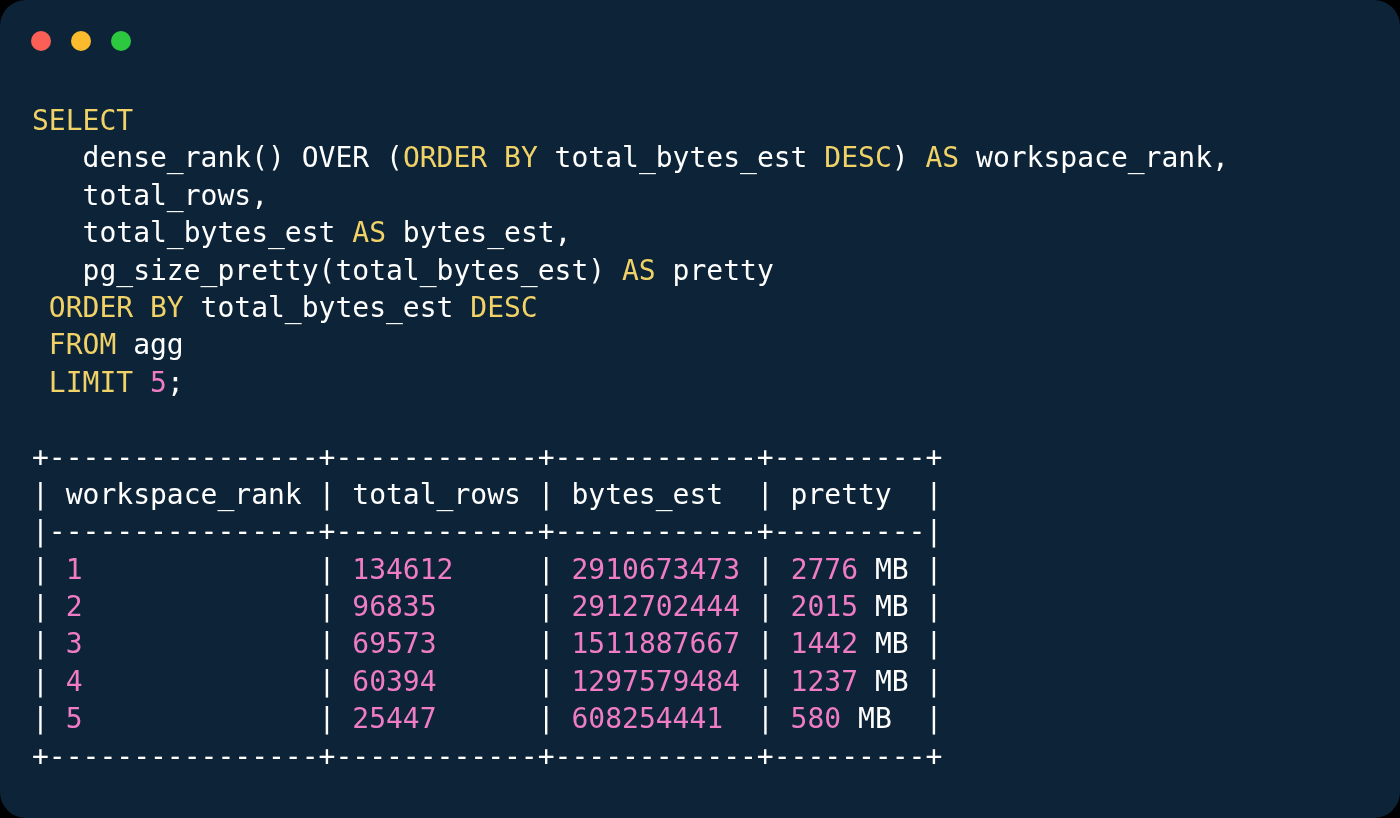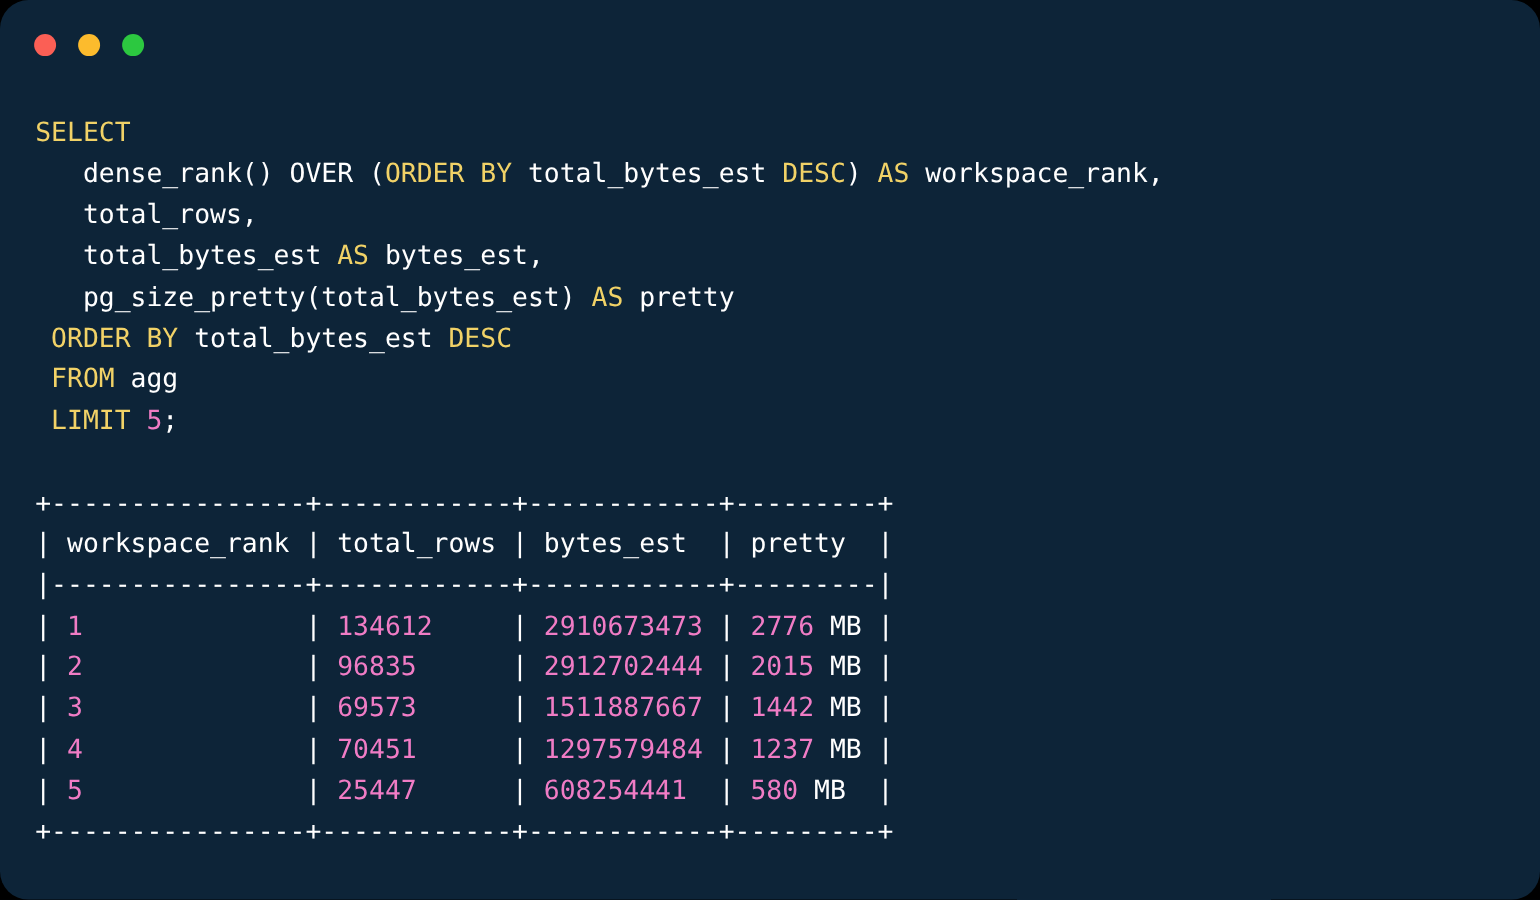--- a/index.html
+++ b/index.html
@@ -29,21 +29,21 @@
     display: inline-block;
   }
   .light.red    { background: #fb5f55; }
   .light.yellow { background: #fcbb2d; }
   .light.green  { background: #2cc840; }
 
   .content {
     position: absolute;
     left: 32px;
     top: 102px;
-    font-size: 24px;
+    font-size: 28px;
     line-height: 37.4px;
     color: #e6eaee;
   }
   .line {
     white-space: pre;
     height: 37.4px;
   }
   .k { color: #f1d267; }   
   .p { color: #ffffff; }   
   .n { color: #f07cc5; }   
@@ -84,20 +84,20 @@
     <div class="line"><span class="p">| workspace_rank | total_rows | bytes_est  | pretty  |</span></div>
 
     <div class="line"><span class="p">|----------------+------------+------------+---------|</span></div>
 
     <div class="line"><span class="p">| </span><span class="n">1</span><span class="p">              | </span><span class="n">134612</span><span class="p">     | </span><span class="n">2910673473</span><span class="p"> | </span><span class="n">2776</span><span class="p"> MB |</span></div>
 
     <div class="line"><span class="p">| </span><span class="n">2</span><span class="p">              | </span><span class="n">96835</span><span class="p">      | </span><span class="n">2912702444</span><span class="p"> | </span><span class="n">2015</span><span class="p"> MB |</span></div>
 
     <div class="line"><span class="p">| </span><span class="n">3</span><span class="p">              | </span><span class="n">69573</span><span class="p">      | </span><span class="n">1511887667</span><span class="p"> | </span><span class="n">1442</span><span class="p"> MB |</span></div>
 
-    <div class="line"><span class="p">| </span><span class="n">4</span><span class="p">              | </span><span class="n">70451</span><span class="p">      | </span><span class="n">1297579484</span><span class="p"> | </span><span class="n">1237</span><span class="p"> MB |</span></div>
+    <div class="line"><span class="p">| </span><span class="n">4</span><span class="p">              | </span><span class="n">60394</span><span class="p">      | </span><span class="n">1297579484</span><span class="p"> | </span><span class="n">1237</span><span class="p"> MB |</span></div>
 
     <div class="line"><span class="p">| </span><span class="n">5</span><span class="p">              | </span><span class="n">25447</span><span class="p">      | </span><span class="n">608254441</span><span class="p">  | </span><span class="n">580</span><span class="p"> MB  |</span></div>
 
     <div class="line"><span class="p">+----------------+------------+------------+---------+</span></div>
 
   </div>
 </div>
 
 </body></html>

